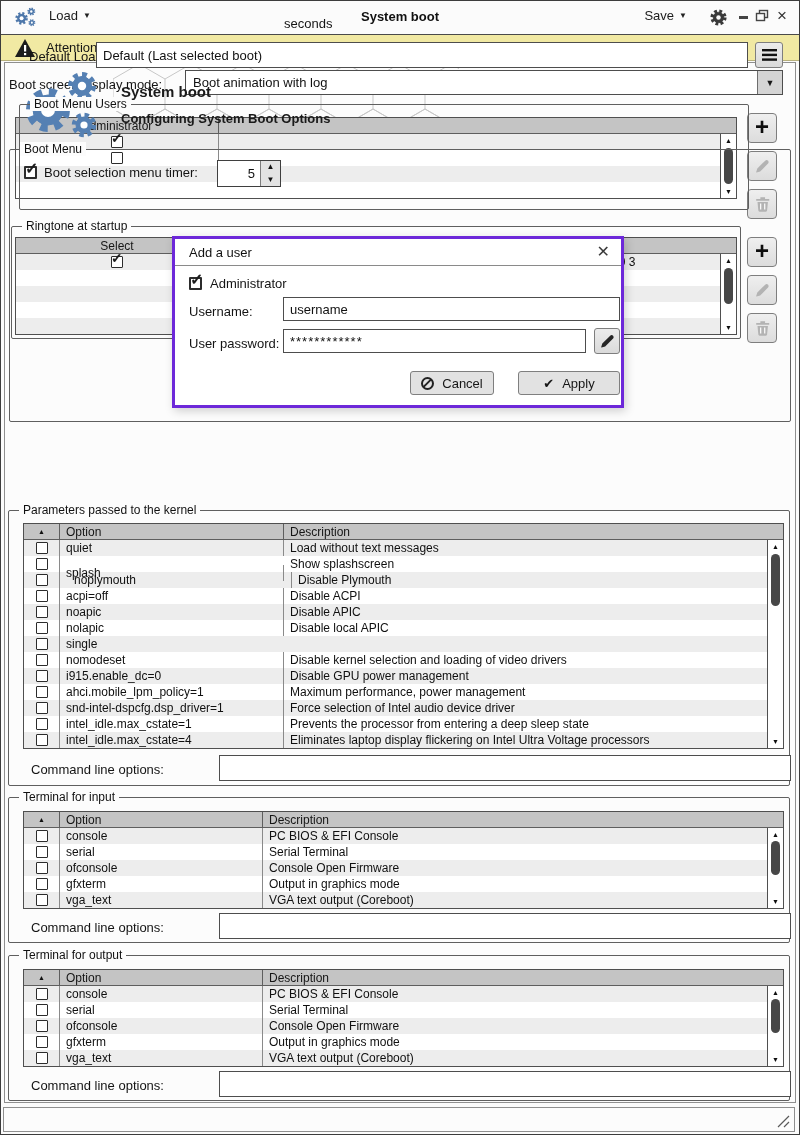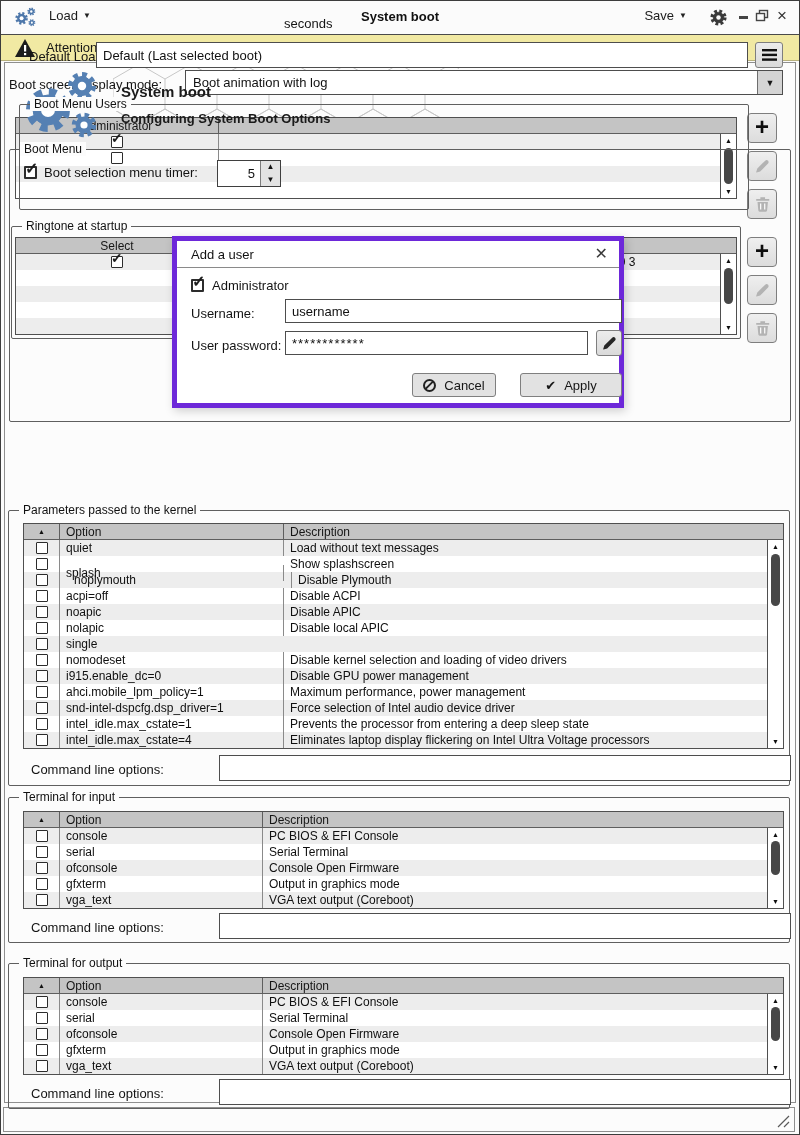--- a/index.html
+++ b/index.html
@@ -74,21 +74,21 @@
   .vscroll{position:absolute;top:16px;right:0;bottom:0;width:16px;border-left:1px solid #4f4f4f;background:#fff;box-sizing:border-box;}
   .vs-up,.vs-dn{position:absolute;left:0;right:0;display:flex;align-items:center;justify-content:center;font-size:7px;color:#0e0e0e;}
   .vs-up{top:3px;} .vs-dn{bottom:3px;}
   .vs-thumb{position:absolute;left:3px;width:9px;background:#474747;border-radius:5px;}
 
   
   .iconbtn{position:absolute;width:30px;height:30px;border:1px solid #7e7e7e;border-radius:4px;background:linear-gradient(#efefef,#dcdcdc);display:flex;align-items:center;justify-content:center;box-sizing:border-box;}
   .iconbtn .plus{font-size:24px;font-weight:700;color:#0d0d0d;line-height:1;margin-top:-3px;}
 
   
-  .dialog{position:absolute;left:172px;top:236px;width:452px;height:172px;background:#fff;border:5px solid #6d28d9;box-shadow:2px 3px 9px rgba(0,0,0,.18);z-index:20;box-sizing:border-box;}
+  .dialog{position:absolute;left:172px;top:236px;width:452px;height:172px;background:#fff;border:3px solid #6d28d9;box-shadow:2px 3px 9px rgba(0,0,0,.18);z-index:20;box-sizing:border-box;}
   .dlg-title{position:absolute;left:14px;top:6px;font-size:13px;color:#111;}
   .dlg-close{position:absolute;right:11px;top:3px;font-size:16px;color:#3a3a3a;line-height:1.2;}
   .dlg-sep{position:absolute;left:0;right:0;top:26px;border-bottom:1px solid #8a8a8a;}
   .btn{position:absolute;display:flex;align-items:center;justify-content:center;gap:8px;background:#e2e2e2;border:1px solid #7f7f7f;border-radius:3px;font-size:13px;color:#161616;box-sizing:border-box;}
   .no-icon{position:relative;width:13px;height:13px;border:2px solid #222;border-radius:50%;box-sizing:border-box;flex:none;}
   .no-icon::after{content:"";position:absolute;left:-1px;top:3.5px;width:11px;height:2px;background:#222;transform:rotate(-45deg);}
   .check-glyph{font-size:13px;color:#161616;line-height:1;}
 
   
   .statusbar{position:absolute;left:3px;top:1107px;width:792px;height:25px;border:1px solid #8f8f8f;background:#fcfcfc;box-sizing:border-box;}
@@ -485,21 +485,21 @@
       <div class="vscroll">
         <span class="vs-up">▲</span>
         <span class="vs-thumb" style="top:13px;height:34px;"></span>
         <span class="vs-dn">▼</span>
       </div>
     </div>
     <span class="lbl" style="left:22px;top:122px;">Command line options:</span>
     <input class="txt" style="left: 210px; top: 115px; width: 572px; height: 26px;" value="">
   </div>
 
-  <div class="group" style="left:8px;top:955px;width:782px;height:146px;margin-top:8px;">
+  <div class="group" style="left:8px;top:955px;width:782px;height:146px;">
     <span class="legend">Terminal for output</span>
     <div class="tbl" style="left:14px;top:13px;width:761px;height:98px;">
       <div class="thead">
         <div class="hc center" style="width:36px;">
           <span class="sort">▲</span>
         </div>
         <div class="hc" style="width:203px;">Option</div>
         <div class="hc" style="flex:1;">Description</div>
       </div>
       <div class="tbody" style="margin-right:16px;">

